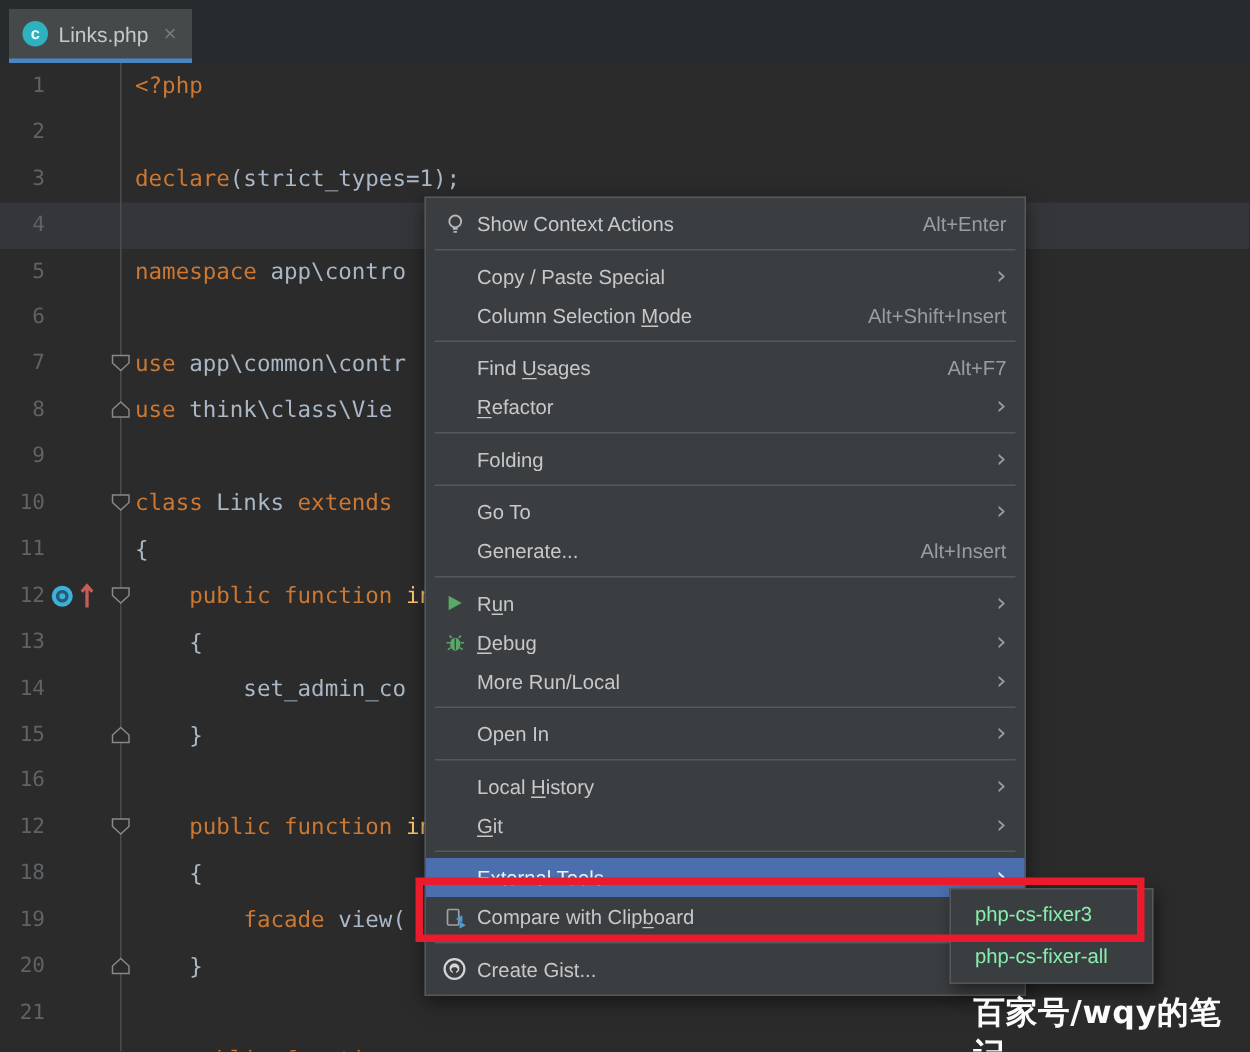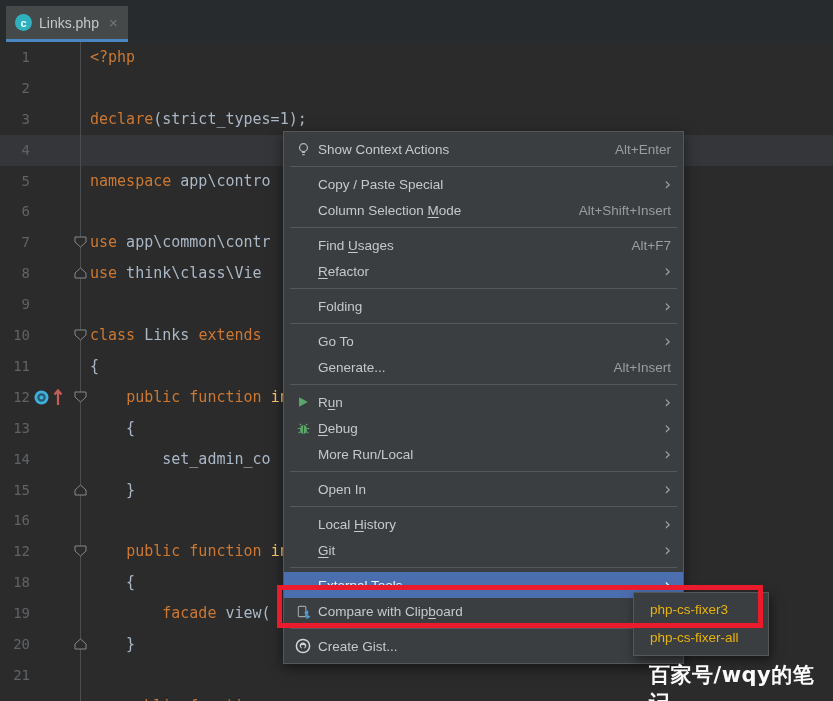--- a/index.html
+++ b/index.html
@@ -39,21 +39,21 @@
   .mi .arr{color:#9a9da0;font-size:17px;line-height:1;margin-left:12px;font-family:"DejaVu Sans",sans-serif;}
   .mi.sel{background:#4b6eaf;color:#eef1f5;}
   .mi.sel .arr{color:#eef1f5;}
   .msep{height:1px;background:#56595b;margin:4px 6px;}
   u{text-decoration:underline;text-underline-offset:2px;}
 
   
   .submenu{position:absolute;left:633px;top:592px;width:136px;box-sizing:border-box;
            background:#3b3e40;border:1px solid #55585a;box-shadow:2px 4px 10px rgba(0,0,0,.5);
            padding:3px 0;z-index:20;}
-  .smi{height:28px;line-height:28px;padding:0 8px 0 16px;color:#eab308;font-size:13.5px;white-space:nowrap;}
+  .smi{height:28px;line-height:28px;padding:0 8px 0 16px;color:#86efac;font-size:13.5px;white-space:nowrap;}
 
   
   .redrect{position:absolute;left:277px;top:585px;width:476px;height:33px;
            border:5px solid #ea1b2d;z-index:30;}
   .watermark{position:absolute;left:649px;top:661px;color:#fbfbfb;font-size:21px;font-weight:600;
            z-index:25;letter-spacing:.5px;font-family:"DejaVu Sans",sans-serif;}
 </style>
 </head>
 <body>
 

